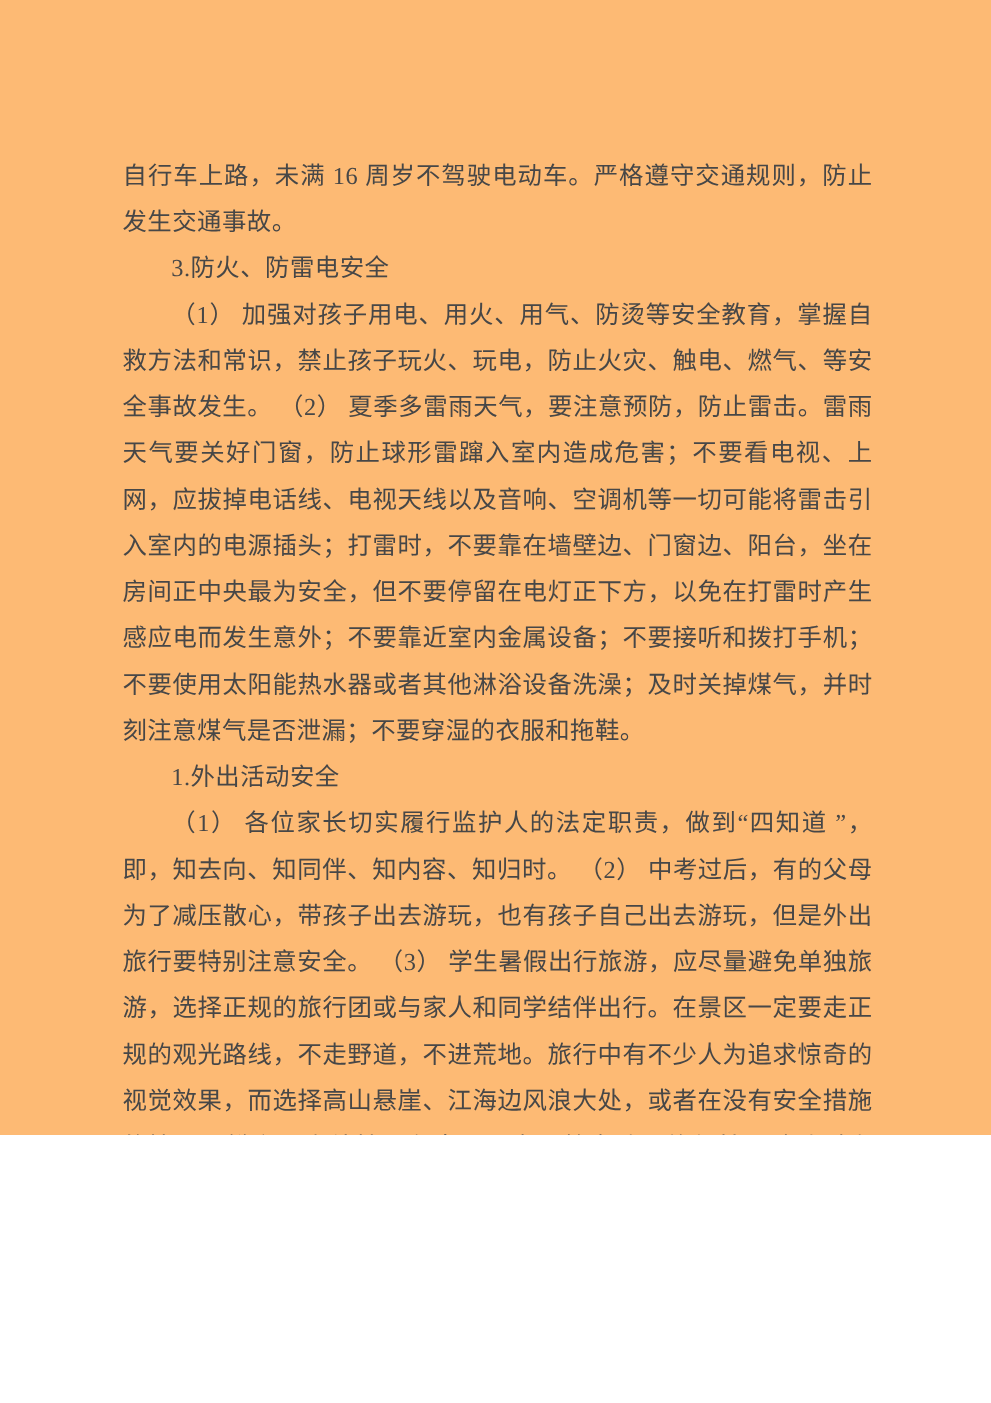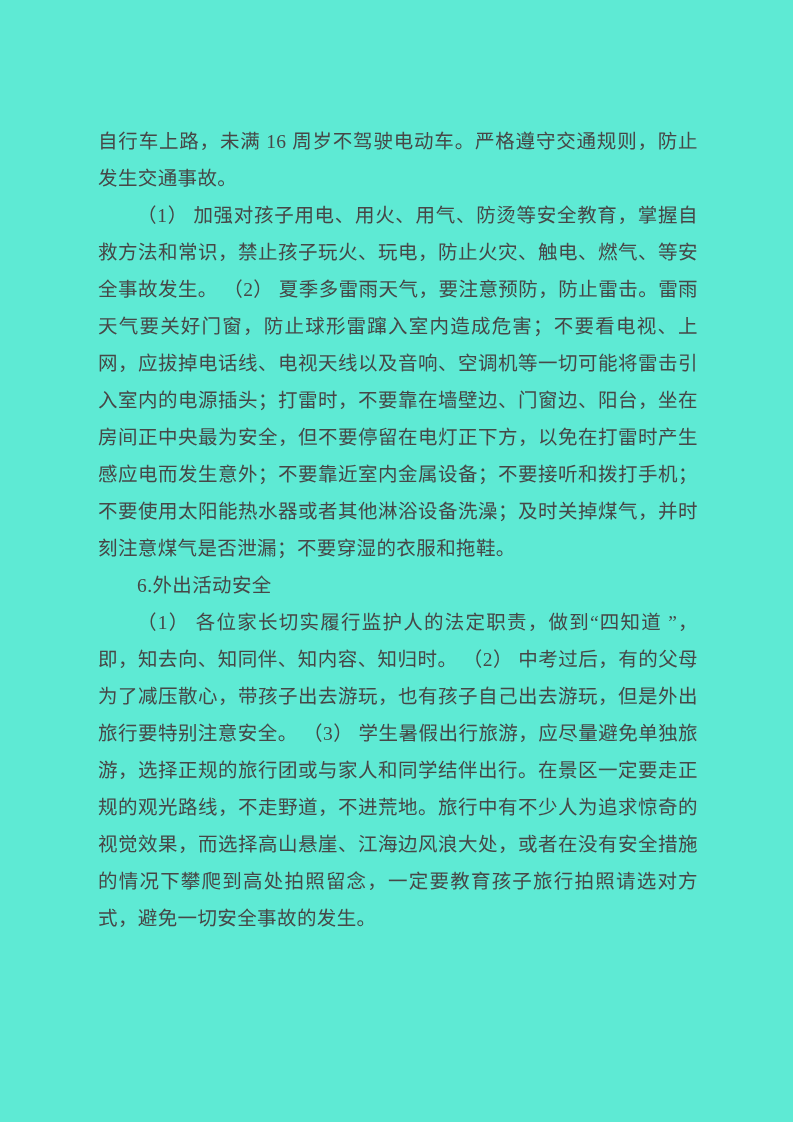--- a/index.html
+++ b/index.html
@@ -3,23 +3,23 @@
 <meta charset="utf-8">
 <style>
   html, body {
     margin: 0;
     padding: 0;
     background: #ffffff;
   }
   .page {
     position: relative;
     width: 793px;
-    height: 1122px;
+    height: 908px;
     margin: 0 auto;
-    background: #5eead4;
+    background: #fdba74;
     box-sizing: border-box;
     padding: 123px 95px 0 98px;
     overflow: hidden;
   }
   .doc-body {
     font-family: "Liberation Serif", "DejaVu Serif", serif;
     font-size: 19.5px;
     line-height: 37px;
     color: #474747;
     text-align: justify;
@@ -35,17 +35,18 @@
   .no-indent {
     text-indent: 0;
   }
 </style>
 </head>
 <body>
 
 <div class="page">
   <div class="doc-body">
     <p class="no-indent">自行车上路，未满 16 周岁不驾驶电动车。严格遵守交通规则，防止发生交通事故。</p>
+    <p class="indent">3.防火、防雷电安全</p>
     <p class="indent">（1） 加强对孩子用电、用火、用气、防烫等安全教育，掌握自救方法和常识，禁止孩子玩火、玩电，防止火灾、触电、燃气、等安全事故发生。 （2） 夏季多雷雨天气，要注意预防，防止雷击。雷雨天气要关好门窗，防止球形雷蹿入室内造成危害；不要看电视、上网，应拔掉电话线、电视天线以及音响、空调机等一切可能将雷击引入室内的电源插头；打雷时，不要靠在墙壁边、门窗边、阳台，坐在房间正中央最为安全，但不要停留在电灯正下方，以免在打雷时产生感应电而发生意外；不要靠近室内金属设备；不要接听和拨打手机；不要使用太阳能热水器或者其他淋浴设备洗澡；及时关掉煤气，并时刻注意煤气是否泄漏；不要穿湿的衣服和拖鞋。</p>
-    <p class="indent">6.外出活动安全</p>
+    <p class="indent">1.外出活动安全</p>
     <p class="indent">（1） 各位家长切实履行监护人的法定职责，做到“四知道 ”，即，知去向、知同伴、知内容、知归时。 （2） 中考过后，有的父母为了减压散心，带孩子出去游玩，也有孩子自己出去游玩，但是外出旅行要特别注意安全。 （3） 学生暑假出行旅游，应尽量避免单独旅游，选择正规的旅行团或与家人和同学结伴出行。在景区一定要走正规的观光路线，不走野道，不进荒地。旅行中有不少人为追求惊奇的视觉效果，而选择高山悬崖、江海边风浪大处，或者在没有安全措施的情况下攀爬到高处拍照留念，一定要教育孩子旅行拍照请选对方式，避免一切安全事故的发生。</p>
   </div>
 </div>
 
 </body></html>

